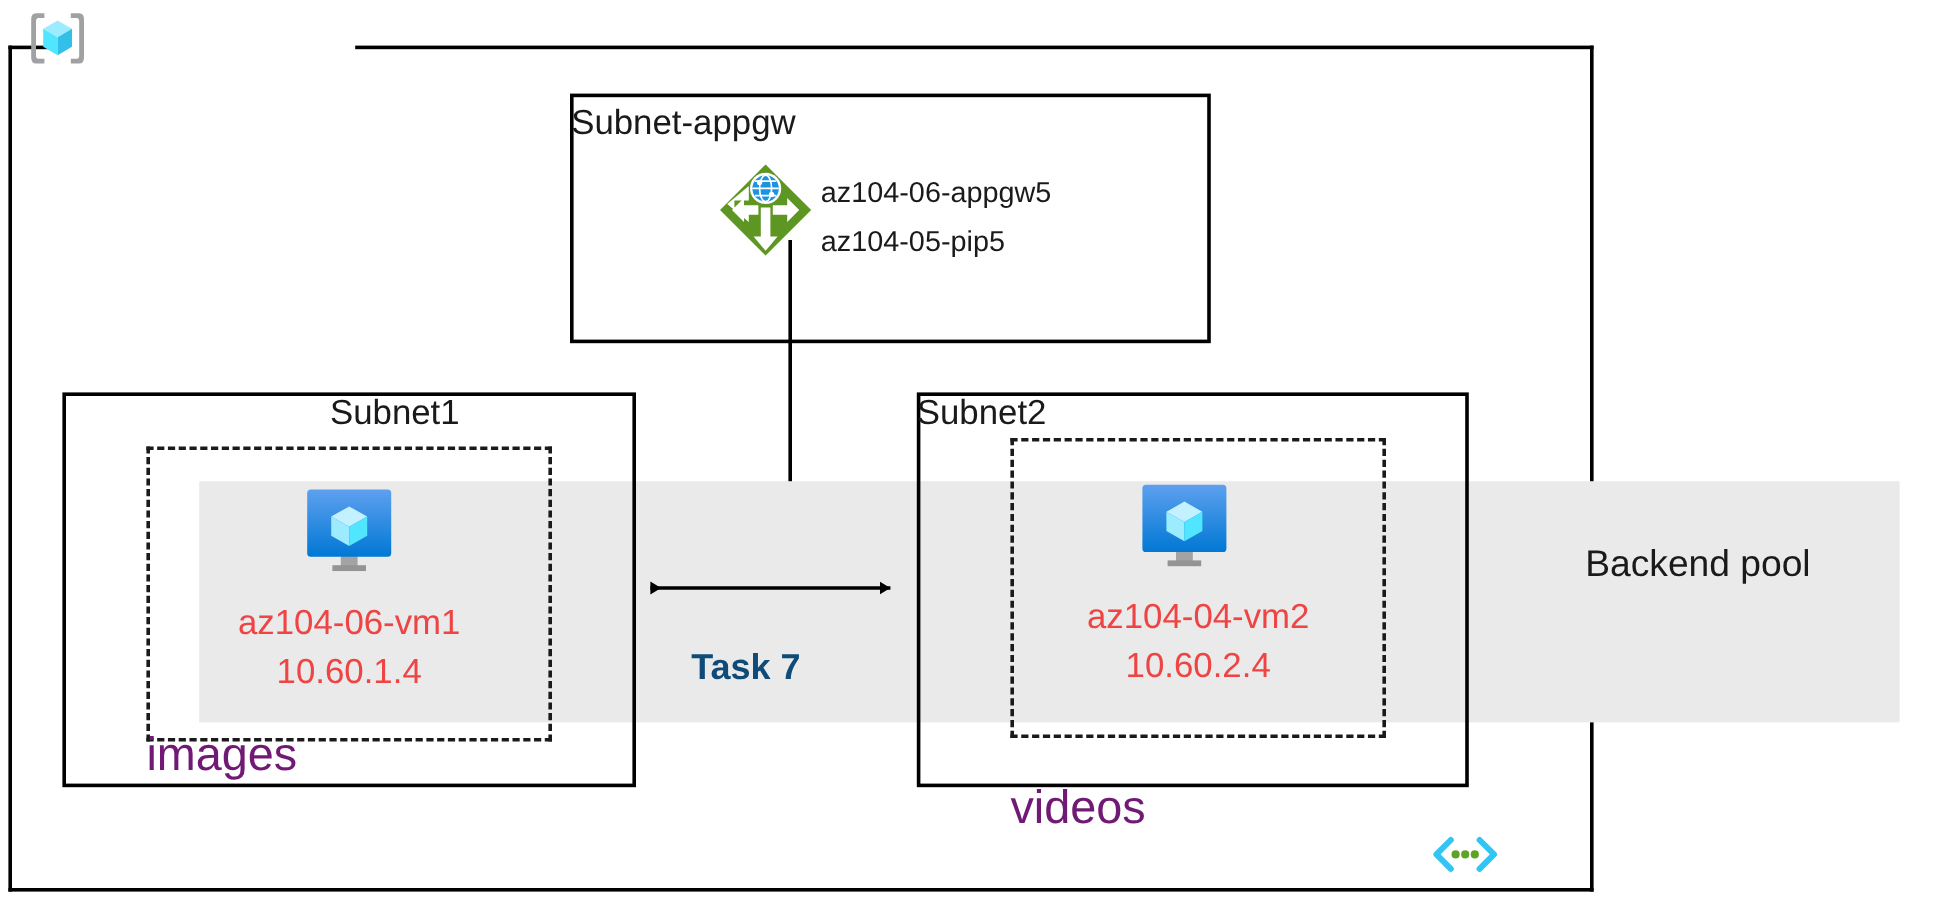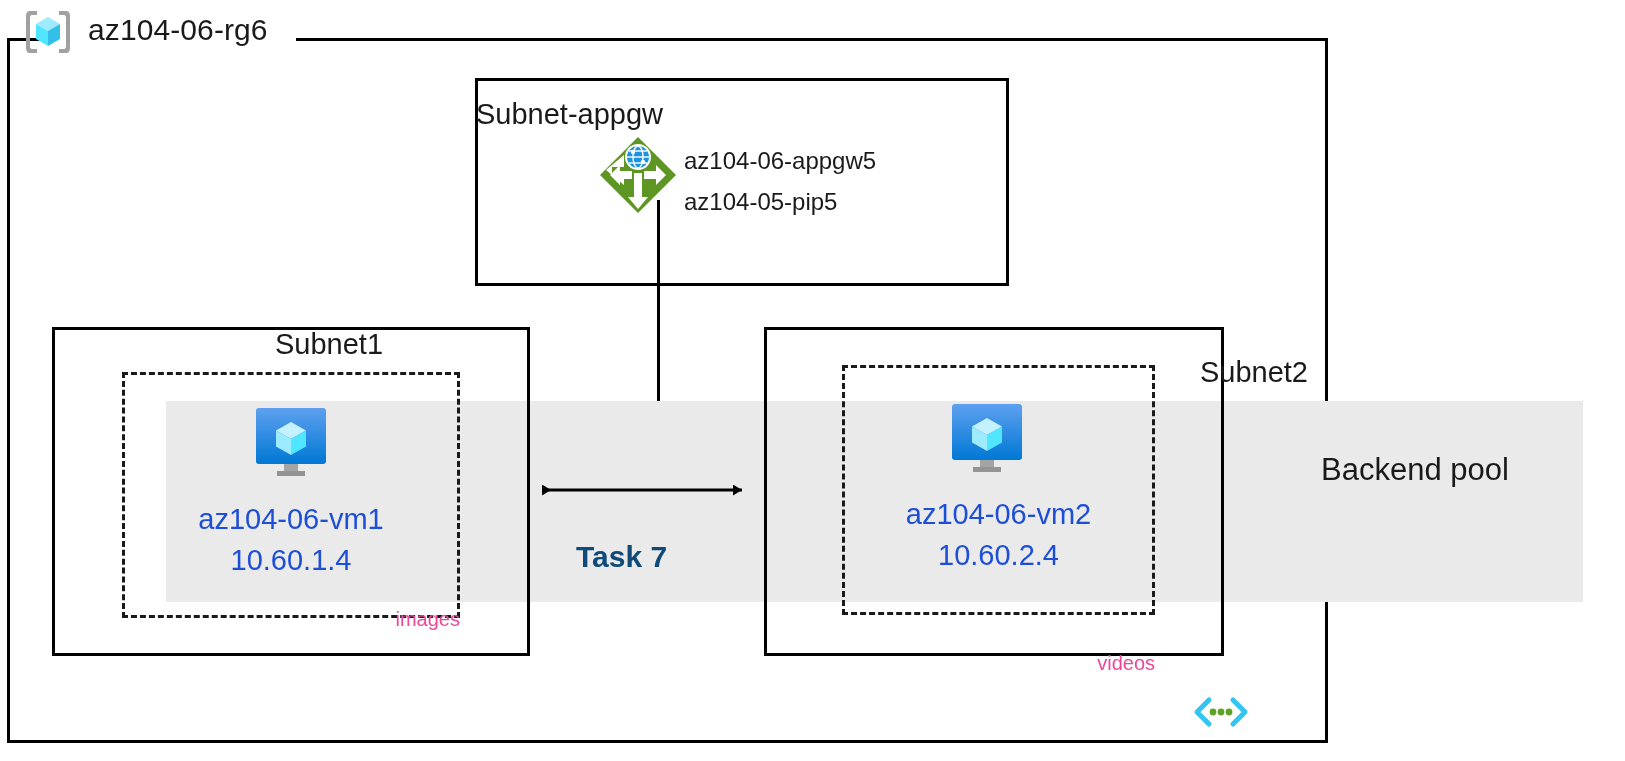--- a/index.html
+++ b/index.html
@@ -122,28 +122,28 @@
   
   .vm-icon {
     position: absolute;
     width: 78px; height: 70px;
   }
   .vm-text {
     position: absolute;
     text-align: center;
     font-size: 29px;
     line-height: 41px;
-    color: #1d4ed8;
+    color: #ef4444;
     white-space: nowrap;
   }
   .storage-label {
     position: absolute;
-    text-align: right;
-    font-size: 20px;
-    color: #ec4899;
+    text-align: left;
+    font-size: 39px;
+    color: #701a75;
     white-space: nowrap;
   }
 
   
   .vline {
     position: absolute;
     background: #000000;
     width: 3px;
   }
   .connector-svg {
@@ -186,24 +186,23 @@
 
       <path d="M37 5 L44 5 Q48 5 48 10 L48 42 Q48 47 44 47 L37 47 L37 43 L42 43 Q44 43 44 40 L44 12 Q44 9 42 9 L37 9 Z" fill="#a0a1a2"></path>
 
       <path d="M26 11 L38 18 L26 25 L14 18 Z" fill="#9cebff"></path>
 
       <path d="M14 18 L26 25 L26 40 L14 33 Z" fill="#50e6ff"></path>
 
       <path d="M38 18 L38 33 L26 40 L26 25 Z" fill="#32bfe8"></path>
     </svg>
   </div>
-  <div class="rg-title">az104-06-rg6</div>
 
   <div class="subnet-box" style="left:475px; top:78px; width:534px; height:208px;"></div>
-  <div class="subnet-label" style="left:476px; top:98px; text-align:left;">Subnet-appgw</div>
+  <div class="subnet-label" style="left:476px; top:87px; text-align:left;">Subnet-appgw</div>
 
   <div class="appgw-icon">
     <svg viewBox="0 0 80 80" width="80" height="80">
 
       <path d="M40 2 L78 40 L40 78 L2 40 Z" fill="#5e9624"></path>
 
       <path d="M26 31 L26 43 L14 43 L14 49 L26 49 L26 61 L8 46 Z" fill="#ffffff" transform="translate(0,-11) rotate(0)"></path>
 
       <g fill="#ffffff">
 
@@ -265,21 +264,21 @@
   </div>
 
   <div class="vm-text" style="left:122px; top:499px; width:338px;">
     <div>az104-06-vm1</div>
     <div>10.60.1.4</div>
   </div>
 
   <div class="storage-label" style="left:122px; top:608px; width:338px;">images</div>
 
   <div class="subnet-box" style="left:764px; top:327px; width:460px; height:329px;"></div>
-  <div class="subnet-label" style="left:764px; top:328px; width:544px; text-align:right;margin-top:28px;">Subnet2</div>
+  <div class="subnet-label" style="left:764px; top:328px; width:544px; text-align:left;">Subnet2</div>
 
   <div class="dashed-box" style="left:842px; top:365px; width:313px; height:250px;"></div>
 
   <div class="vm-icon" style="left:948px; top:402px;">
     <svg viewBox="0 0 78 70" width="78" height="70">
       <defs>
         <linearGradient id="vmg2" x1="0" y1="0" x2="0" y2="1">
           <stop offset="0%" stop-color="#5ea0ef"></stop>
           <stop offset="100%" stop-color="#0078d4"></stop>
         </linearGradient>
@@ -287,21 +286,21 @@
       <rect x="32" y="57" width="14" height="10" fill="#a3a3a3"></rect>
       <rect x="25" y="65" width="28" height="5" fill="#949494"></rect>
       <rect x="4" y="2" width="70" height="56" rx="3" fill="url(#vmg2)"></rect>
       <path d="M39 16 L54 24.5 L39 33 L24 24.5 Z" fill="#c3f1ff"></path>
       <path d="M24 24.5 L39 33 L39 49 L24 40.5 Z" fill="#9cebff"></path>
       <path d="M54 24.5 L54 40.5 L39 49 L39 33 Z" fill="#50e6ff"></path>
     </svg>
   </div>
 
   <div class="vm-text" style="left:842px; top:494px; width:313px;">
-    <div>az104-06-vm2</div>
+    <div>az104-04-vm2</div>
     <div>10.60.2.4</div>
   </div>
 
   <div class="storage-label" style="left:842px; top:613px; width:313px;margin-top:39px;">videos</div>
 
   <svg class="connector-svg">
     <defs>
       <marker id="arrL" markerWidth="11" markerHeight="11" refX="9" refY="5.5" orient="auto-start-reverse" markerUnits="userSpaceOnUse">
         <path d="M9 0 L0 5.5 L9 11 Z" fill="#000000"></path>
       </marker>

